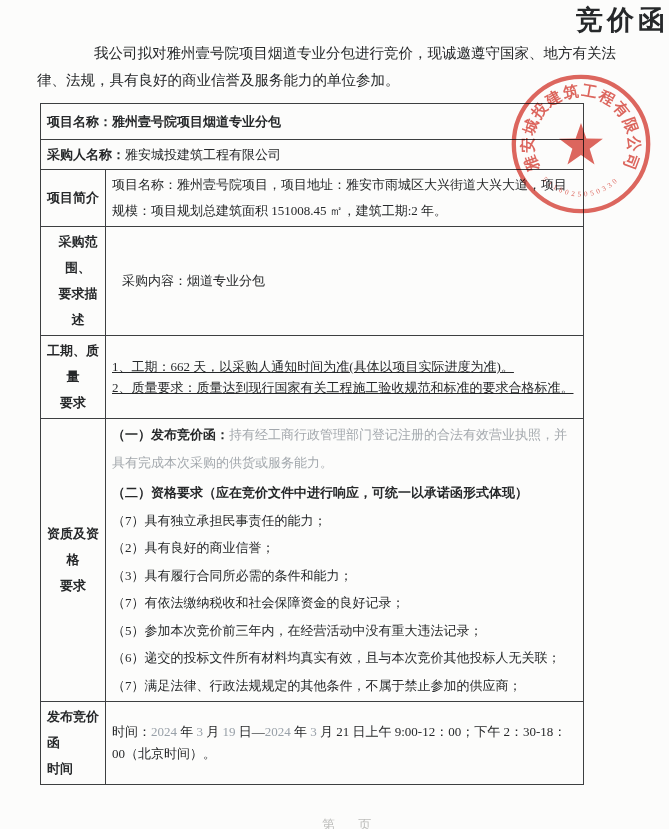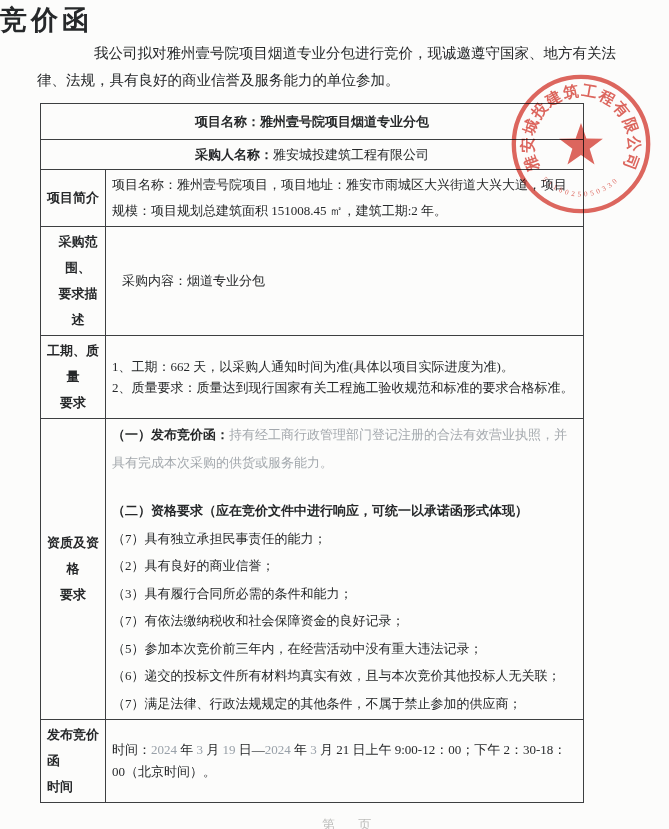--- a/index.html
+++ b/index.html
@@ -3,46 +3,46 @@
 <meta charset="utf-8">
 <style>
   * { box-sizing: border-box; }
   html,body { width:669px; height:829px; margin:0; overflow:hidden; }
   body {
     background:#fcfcfb;
     font-family:"Liberation Serif","DejaVu Serif",serif;
     color:#26282a;
     position:relative;
   }
-  .title { text-align:left; font-size:27px; line-height:32px; font-weight:700; letter-spacing:4px; margin:4px 0 4px; }
+  .title { text-align:right; font-size:27px; line-height:32px; font-weight:700; letter-spacing:4px; margin:4px 0 4px; }
   .intro { margin:0 27px 9px 37px; font-size:14.5px; line-height:27px; text-indent:57px; }
   .u { text-underline-offset:3px; }
   table.bid { border-collapse:collapse; margin-left:40px; width:543px; table-layout:fixed; }
   table.bid td { border:1px solid #3d3f41; font-size:13px; padding:2px 6px; vertical-align:middle; }
   tr.r1 td { height:36px; }
   tr.r2 td { height:30px;margin-top:20px; }
   tr.r3 td { height:46px; vertical-align:top; padding-top:7px; }
   tr.r4 td { height:53px; }
   tr.r5 td { height:64px;padding-left:16px; }
   tr.r6 td { height:53px; }
   tr.r7 td { height:283px; }
   tr.r8 td { height:44px; }
   .lab { font-weight:700; text-align:center; white-space:pre-line; line-height:26px; padding:2px 1px; }
   .lab-left { text-align:left; padding-left:5px; }
   .inlinelab { font-weight:700; }
   .b { font-weight:700; }
   .val-strong { font-weight:700; }
-  .cell-pad { padding-left:9px;text-align:center; }
+  .cell-pad { padding-left:9px; }
   .overview-cell { line-height:26px; padding:3px 8px; }
   .scope-cell { vertical-align:top; padding-top:9px; padding-left:8px; }
   .sched-cell { line-height:21px; padding-left:8px; }
-  .sched-cell p { margin:0; }
+  .sched-cell p { margin:0;text-decoration:underline; }
   .qual-cell { padding:6px 10px 4px 13px; line-height:27.5px; vertical-align:top; }
   .qual-cell p { margin:0; }
-  .qual-cell .part2 { margin-top:21px; }
+  .qual-cell .part2 { margin-top:3px; }
   .time-cell { line-height:22px; padding-left:8px; }
   .gray { color:#98a0a8;text-align:center; }
   .faded { color:#a3a8ad; }
   .stamp { position:absolute; left:509px; top:72px; width:144px; height:144px; opacity:.82; mix-blend-mode:multiply; pointer-events:none; }
   .footer-page { position:absolute; left:322px; top:816px; font-size:13px; color:#8b8b88; opacity:.55; letter-spacing:10px; }
 </style>
 </head>
 <body>
 
 <h1 class="title">竞价函</h1>

